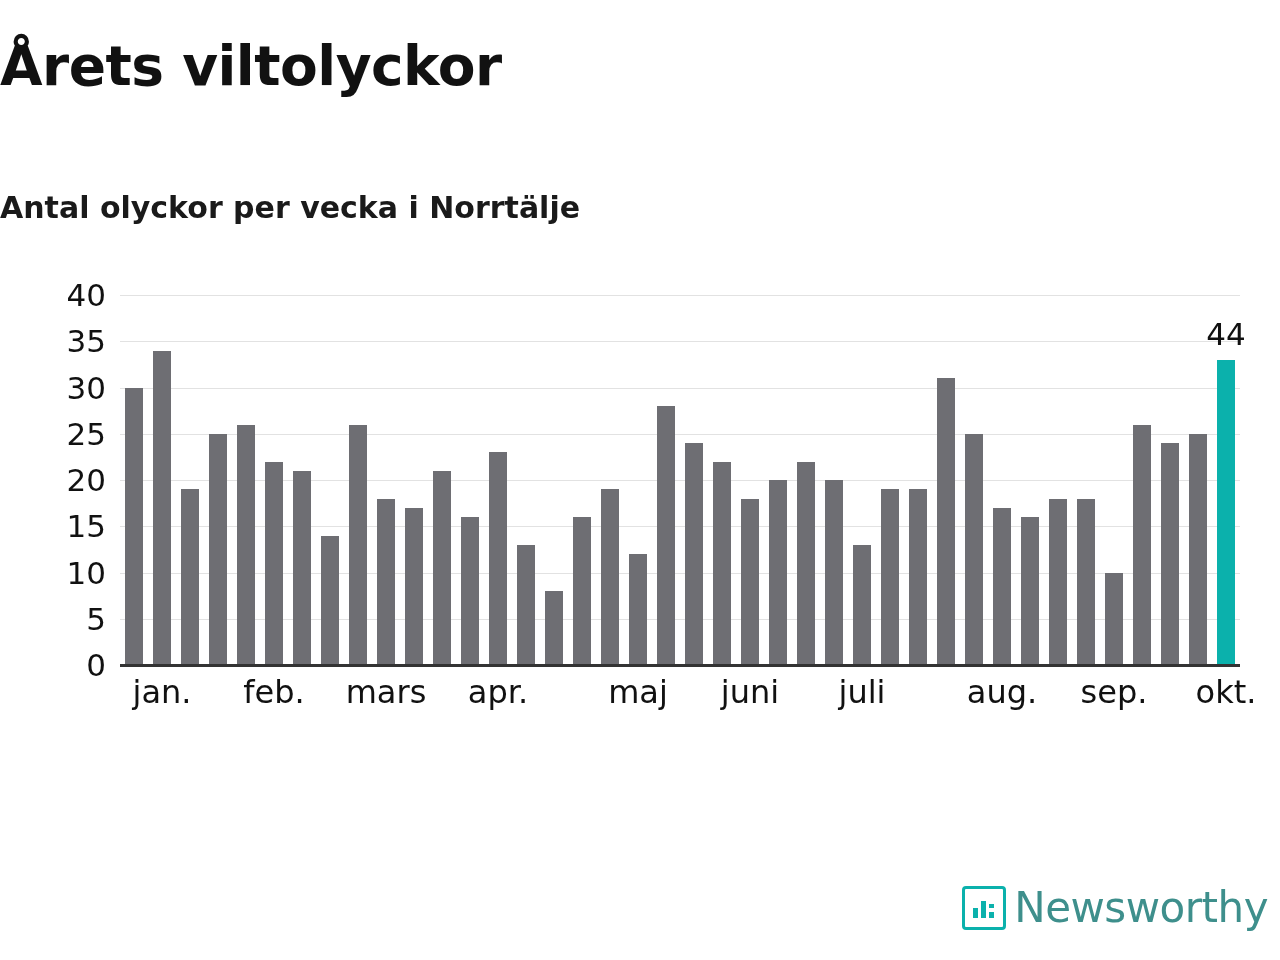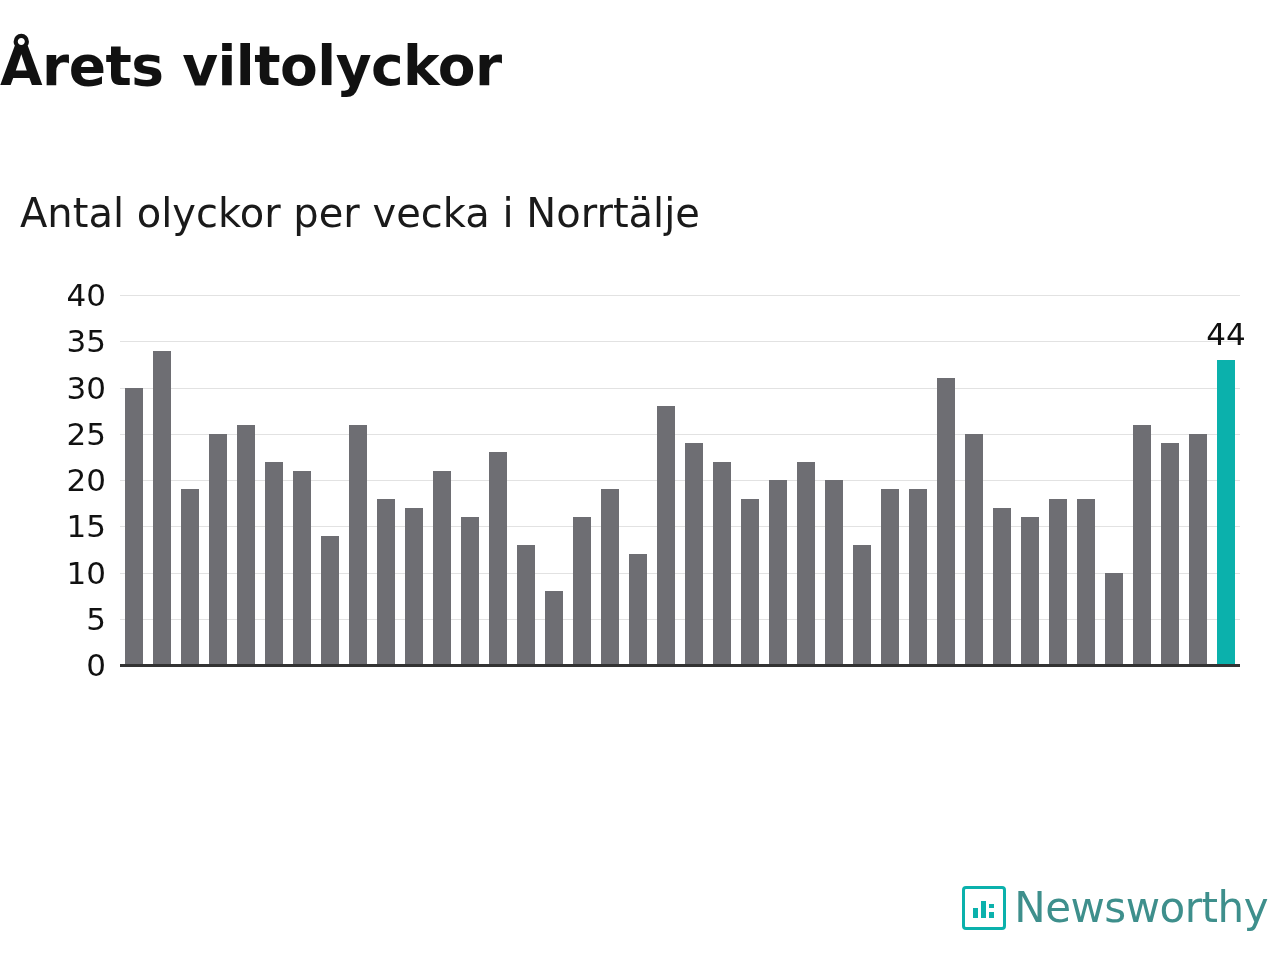--- a/index.html
+++ b/index.html
@@ -32,24 +32,23 @@
     font-weight: bold;
     letter-spacing: -0.5px;
     line-height: 1.05;
     color: #111111;
   }
 
   .subtitle {
     position: absolute;
     left: 0px;
     top: 190px;
-    font-size: 40px;
-    font-weight: normal;
+    font-size: 30px;
+    font-weight: bold;
     color: #1a1a1a;
-    margin-left: 20px;
   }
 
   
   .chart-area {
     position: absolute;
     left: 0px;
     top: 275px;
     width: 1260px;
     height: 480px;
   }
@@ -335,20 +334,32 @@
           <div class="barcell">
             <div class="bar" style="height: 231.25px;"></div>
           </div>
           <div class="barcell">
             <div class="bar highlight" style="height: 305.25px;"></div>
             <div class="bar-label" style="bottom: 313.25px;">44</div>
           </div>
         </div>
       <div class="axis-base"></div>
     </div>
+    <div class="xlabels" id="xlabels">
+        <div class="xlabel" style="left: 42px;">jan.</div>
+        <div class="xlabel" style="left: 154px;">feb.</div>
+        <div class="xlabel" style="left: 266px;">mars</div>
+        <div class="xlabel" style="left: 378px;">apr.</div>
+        <div class="xlabel" style="left: 518px;">maj</div>
+        <div class="xlabel" style="left: 630px;">juni</div>
+        <div class="xlabel" style="left: 742px;">juli</div>
+        <div class="xlabel" style="left: 882px;">aug.</div>
+        <div class="xlabel" style="left: 994px;">sep.</div>
+        <div class="xlabel" style="left: 1106px;">okt.</div>
+      </div>
   </div>
 
 
   <div class="brand">
     <div class="brand-mark">
       <i></i>
         <i></i>
         <i></i>
         <i></i>
     </div>

